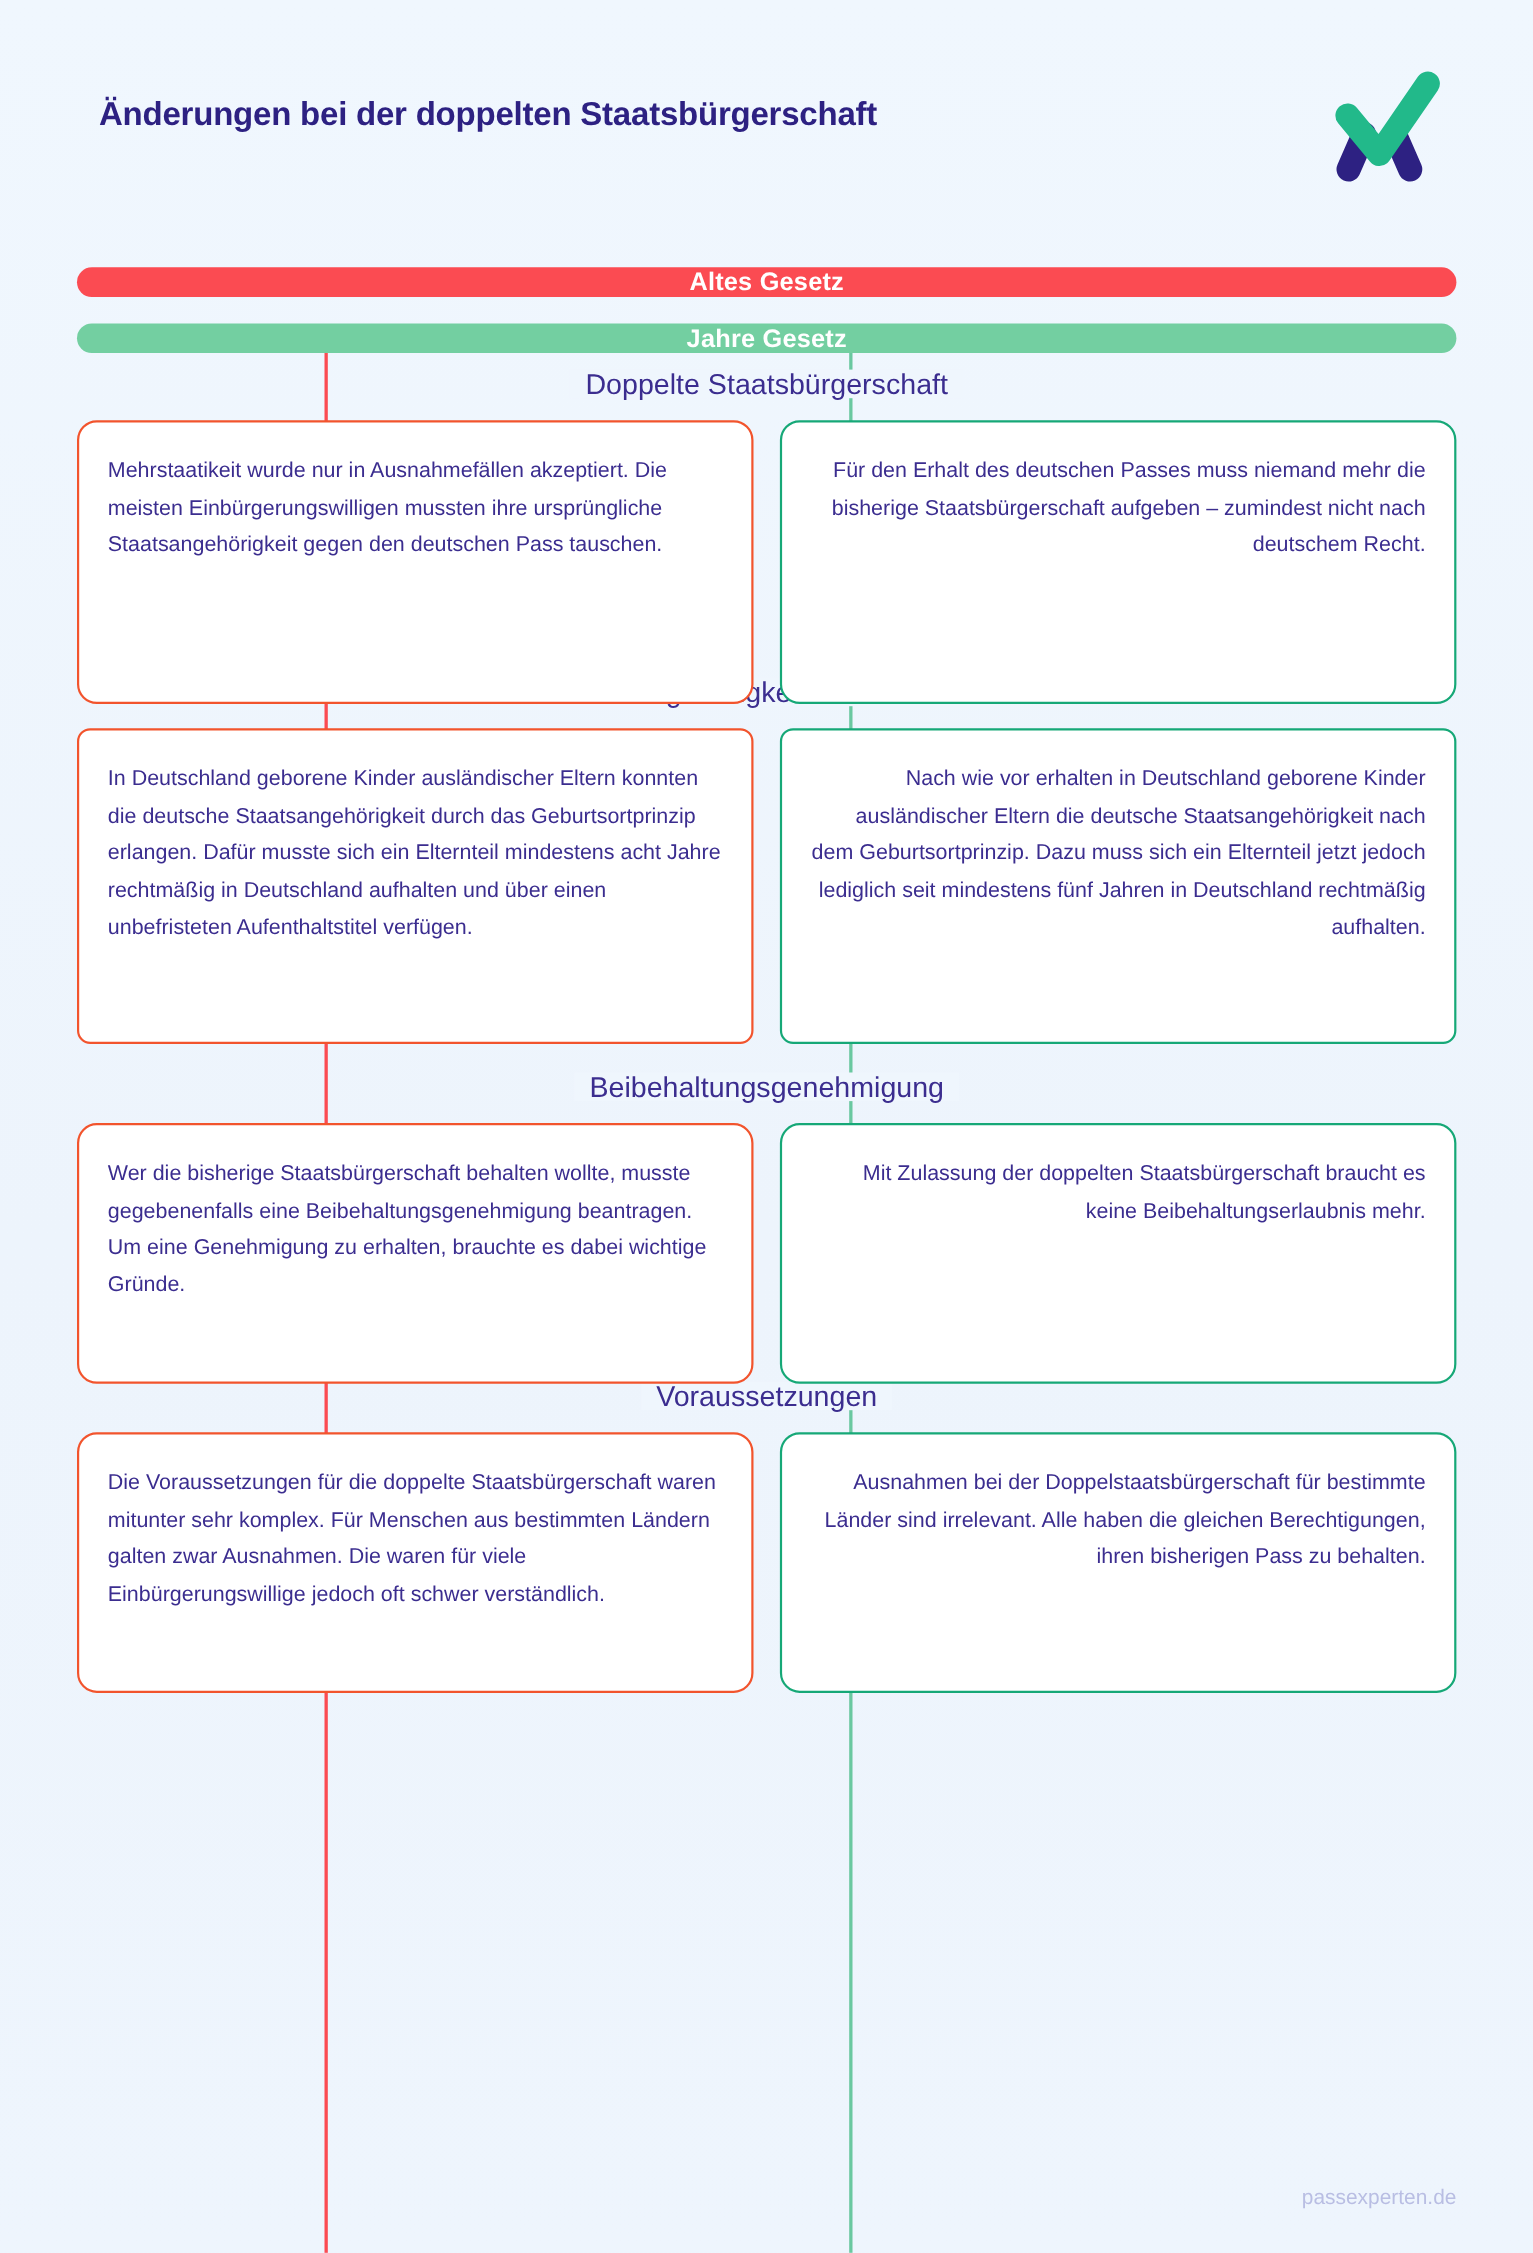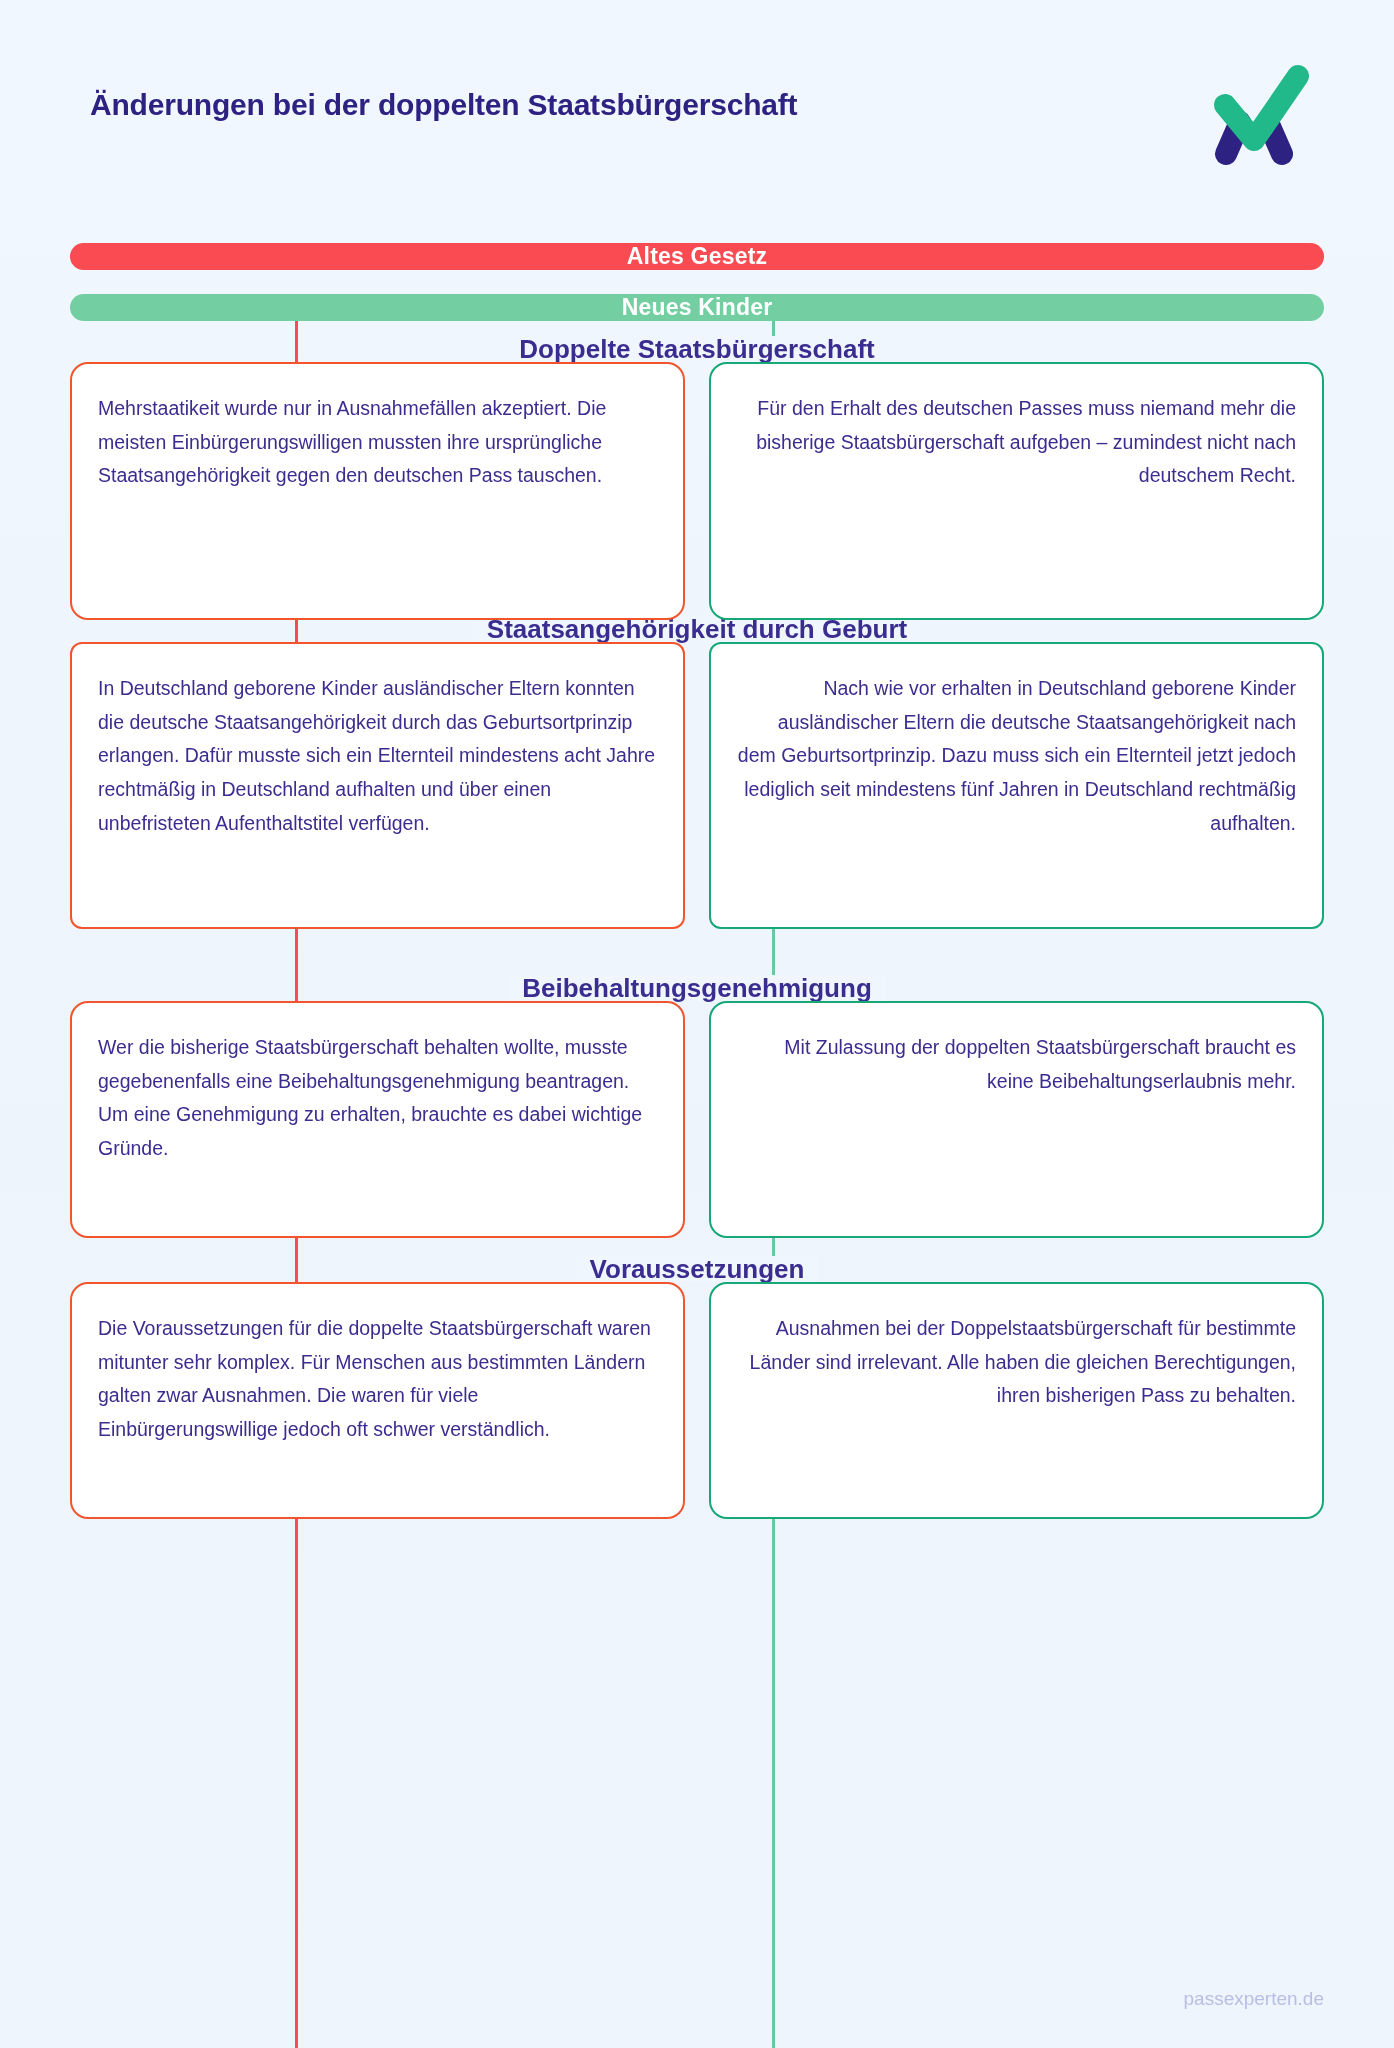--- a/index.html
+++ b/index.html
@@ -88,24 +88,23 @@
   .section {
     position: absolute;
     left: 70px;
     right: 70px;
   }
   .section-title {
     text-align: center;
     font-size: 26px;
     color: #3b2d8f;
     line-height: 1;
-    padding-bottom: 0;
+    padding-bottom: 20px;
     position: relative;
     z-index: 2;
-    font-weight: bold;
   }
   .section-title span {
     background: #eff6fd;
     padding: 0 14px;
     display: inline-block;
   }
   .cards {
     display: flex;
     gap: 24px;
     position: relative;
@@ -164,21 +163,21 @@
 
       <path d="M23 45 L52 80 L96 16" fill="none" stroke="#22b98a" stroke-width="22" stroke-linecap="round" stroke-linejoin="round"></path>
     </svg>
   </div>
 
   <div class="rail rail-left"></div>
   <div class="rail rail-right"></div>
 
   <div class="badges">
     <div class="badge badge-old">Altes Gesetz</div>
-    <div class="badge badge-new">Neues Kinder</div>
+    <div class="badge badge-new">Jahre Gesetz</div>
   </div>
 
   <div class="section" id="sec-1">
     <div class="section-title">
       <span>Doppelte Staatsbürgerschaft</span>
     </div>
     <div class="cards">
       <div class="card card-old">
         <p>Mehrstaatikeit wurde nur in Ausnahmefällen akzeptiert. Die meisten Einbürgerungswilligen mussten ihre ursprüngliche Staatsangehörigkeit gegen den deutschen Pass tauschen.</p>
       </div>

